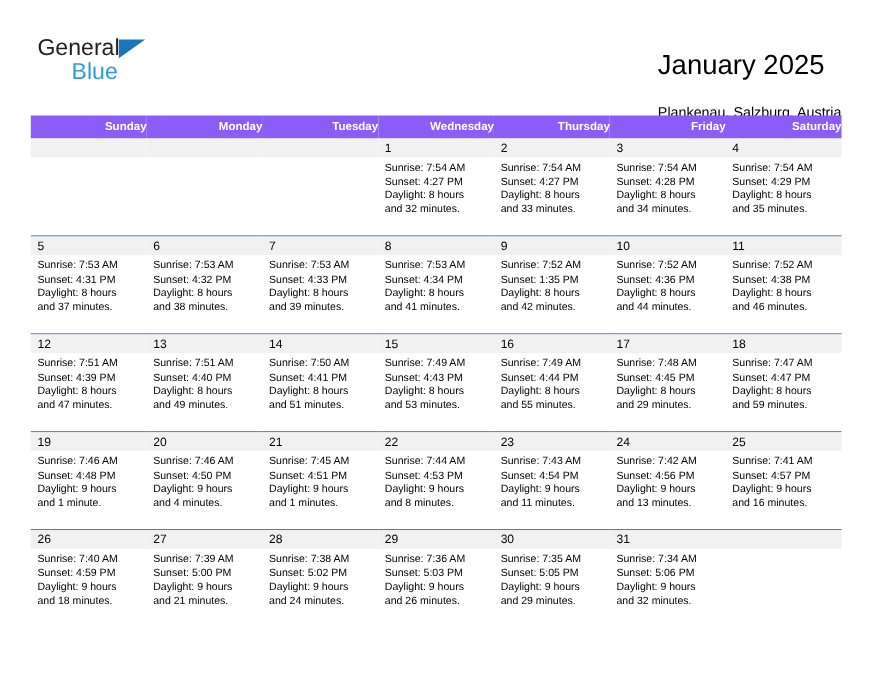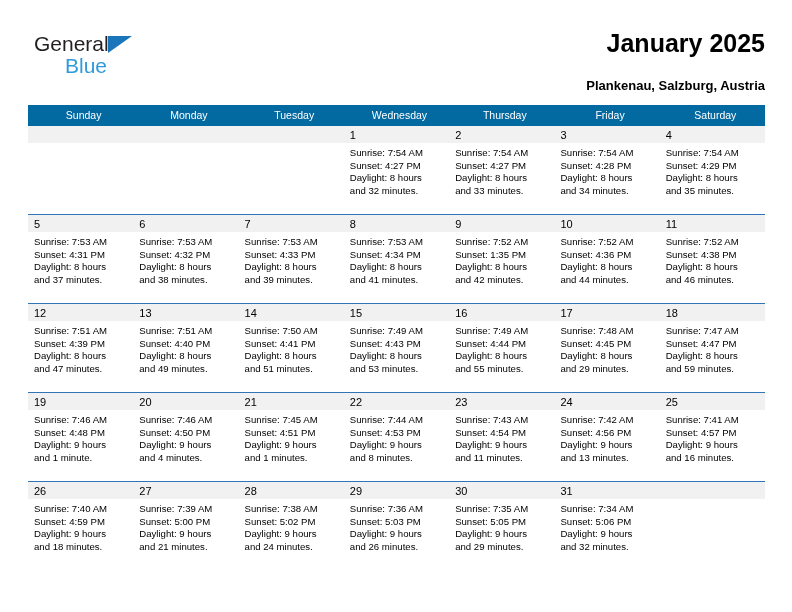--- a/index.html
+++ b/index.html
@@ -63,23 +63,22 @@
     top: 22px;
     font-size: 21px;
     line-height: 24px;
     color: #2e9bdc;
     font-family: "Liberation Sans", sans-serif;
   }
 
   .title-block {
     position: absolute;
     right: 0;
-    top: 0;
-    text-align: right;
-    font-weight: bold;
+    top: 16px;
+    text-align: left;
   }
   .cal-title {
     font-size: 25px;
     line-height: 31px;
     color: #000000;
     white-space: nowrap;
   }
   .cal-subtitle {
     margin-top: 19px;
     font-size: 13px;
@@ -94,25 +93,25 @@
     left: 28px;
     top: 105px;
     width: 737px;
     border-collapse: collapse;
     table-layout: fixed;
   }
 
   .calendar col { width: 14.2857%; }
 
   thead th {
-    background: #0369a1;
+    background: #8b5cf6;
     color: #ffffff;
     font-size: 10.5px;
-    font-weight: normal;
-    text-align: center;
+    font-weight: bold;
+    text-align: right;
     padding: 4px 0 5px 6px;
     height: 11px;
     line-height: 12px;
     vertical-align: middle;
   }
 
   tbody td.daycell {
     vertical-align: top;
     padding: 0;
     border-top: 1.3px solid #3175b8;

